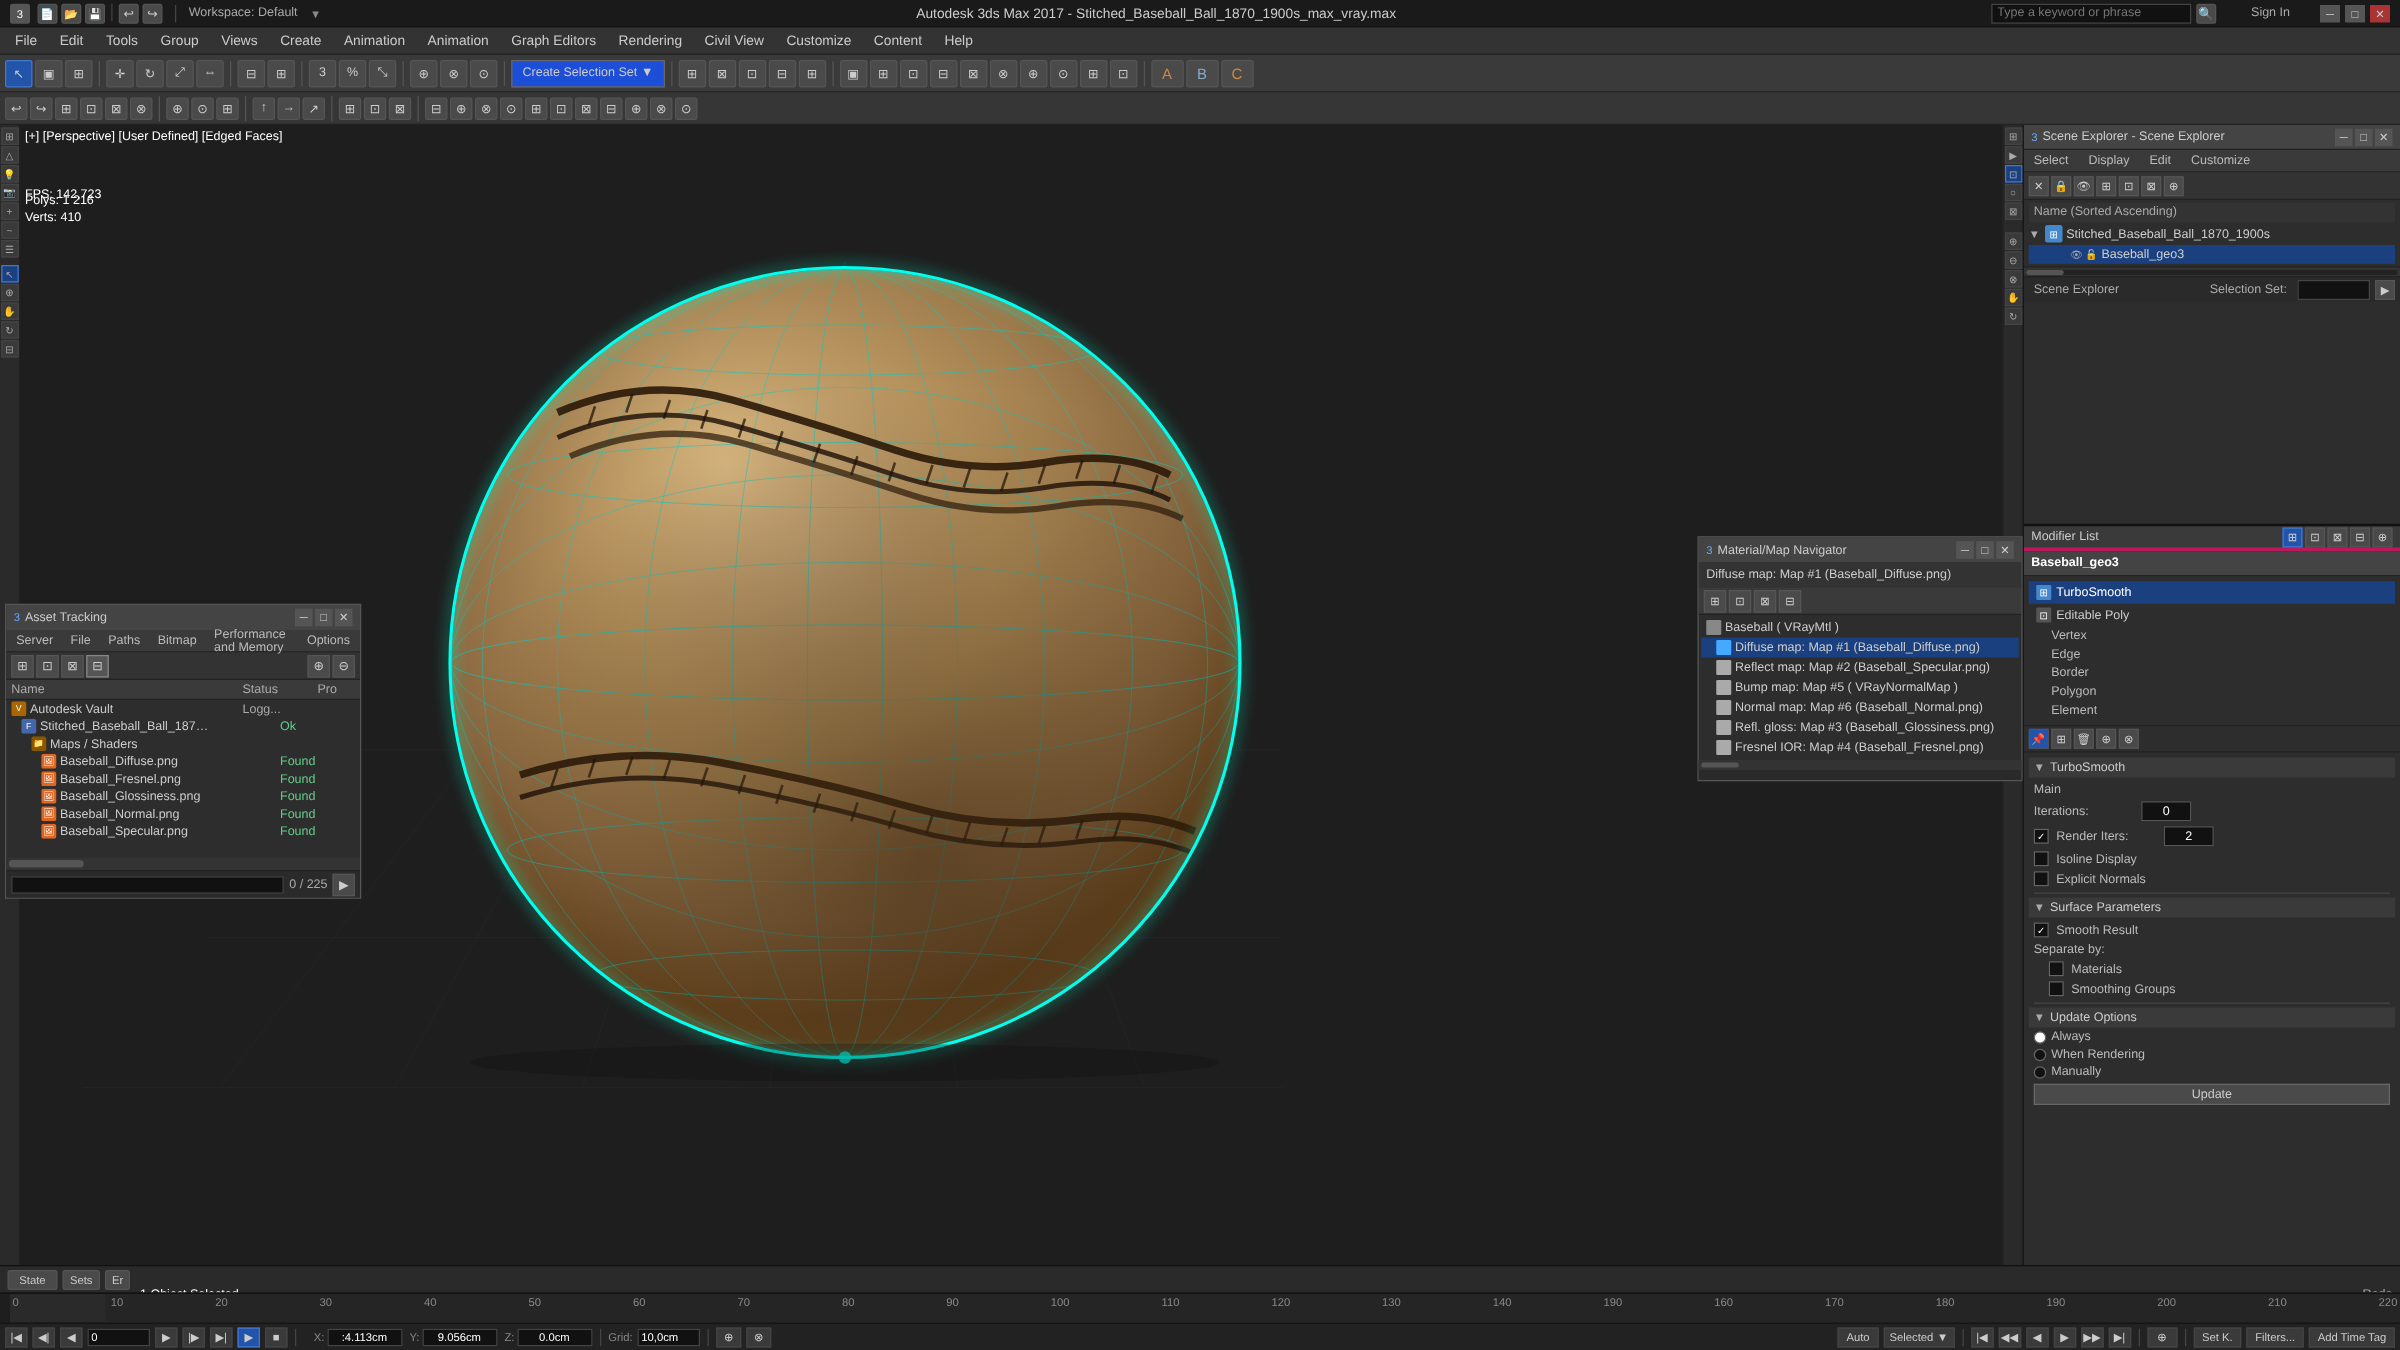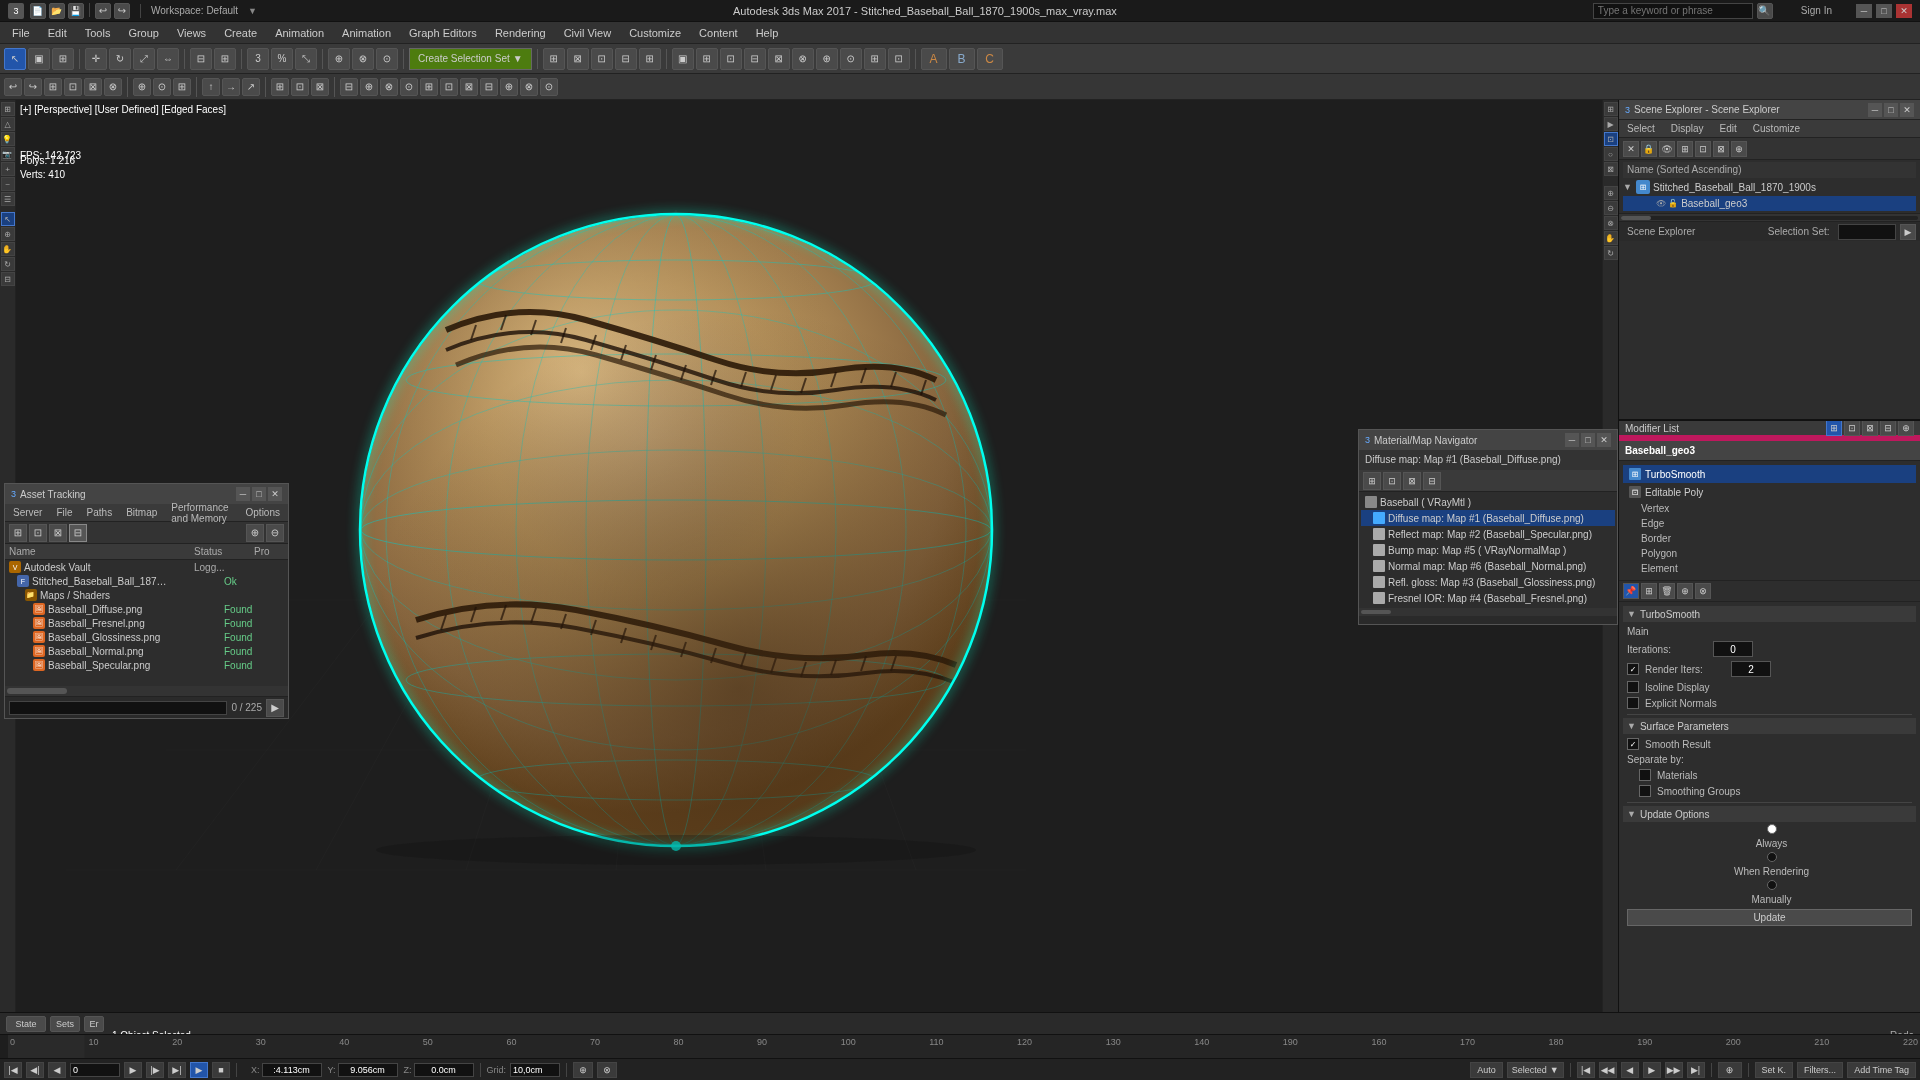--- a/index.html
+++ b/index.html
@@ -45,21 +45,21 @@
       padding: 0 4px; border-bottom: 1px solid #222; gap: 2px;
     }
     .tb-btn {
       width: 22px; height: 22px; background: #4a4a4a; border: 1px solid #555;
       cursor: pointer; display: flex; align-items: center; justify-content: center;
       color: #ccc; font-size: 10px; border-radius: 2px;
     }
     .tb-btn.active { background: #2255aa; border-color: #4477cc; }
     .tb-separator { width: 1px; height: 20px; background: #555; margin: 0 3px; }
     .create-sel-btn {
-      height: 22px; background: #4d7c0f; border: 1px solid #666; color: #ccc;
+      height: 22px; background: #1d4ed8; border: 1px solid #666; color: #ccc;
       font-size: 10px; padding: 0 8px; cursor: pointer; display: flex; align-items: center; gap: 3px;
       white-space: nowrap;
     }
 
     
     #main-layout {
       display: flex; height: calc(1080px - 22px - 22px - 30px - 26px - 22px - 24px);
     }
 
     
@@ -131,21 +131,21 @@
       padding: 0 4px; gap: 4px; border-top: 1px solid #222;
     }
     .se-footer-item { color: #aaa; font-size: 10px; padding: 1px 4px; cursor: pointer; }
 
     
     #modifier-panel {
       flex: 1; overflow-y: auto; border-top: 1px solid #111;
     }
     #mod-header {
       height: 20px; background: #3a3a3a; display: flex; align-items: center;
-      padding: 0 6px; justify-content: space-between; border-bottom: 6px solid #be185d;
+      padding: 0 6px; justify-content: space-between; border-bottom: 3px solid #be185d;
     }
     #mod-header span { color: #ccc; font-size: 10px; }
     #mod-name-bar {
       height: 20px; background: #444; display: flex; align-items: center;
       padding: 0 6px; border-bottom: 1px solid #222;
     }
     #mod-name-bar span { color: #fff; font-size: 10px; font-weight: bold; }
     #modifier-list { padding: 4px; }
     .mod-item { 
       padding: 3px 6px; cursor: pointer; color: #ccc; font-size: 10px;
@@ -167,21 +167,21 @@
     .ts-input { 
       width: 40px; height: 16px; background: #111; border: 1px solid #555;
       color: #fff; font-size: 10px; padding: 0 3px; text-align: center;
     }
     .ts-checkbox { width: 12px; height: 12px; background: #111; border: 1px solid #666; cursor: pointer; display:flex;align-items:center;justify-content:center; font-size:8px; color:#fff; }
     .ts-checkbox.checked::after { content: '✓'; }
     .ts-radio { width: 10px; height: 10px; border-radius: 50%; border: 1px solid #666; background: #111; cursor: pointer; }
     .ts-radio.checked { background: #fff; }
     .ts-radio-label { color: #bbb; font-size: 10px; }
     .radio-group { display: flex; flex-direction: column; gap: 3px; padding-left: 4px; }
-    .radio-row { display: flex; align-items: center; gap: 4px; flex-direction: column; }
+    .radio-row { display: flex; align-items: center; gap: 4px; }
     .update-btn { 
       margin: 4px; padding: 2px 8px; background: #4a4a4a; border: 1px solid #666;
       color: #ccc; font-size: 10px; cursor: pointer; text-align: center;
     }
     .sep-line { height: 1px; background: #444; margin: 3px 4px; }
 
     
     #mat-nav {
       position: absolute; top: 429px; right: 302px; width: 260px;
       background: #2d2d2d; border: 1px solid #555; z-index: 50;

